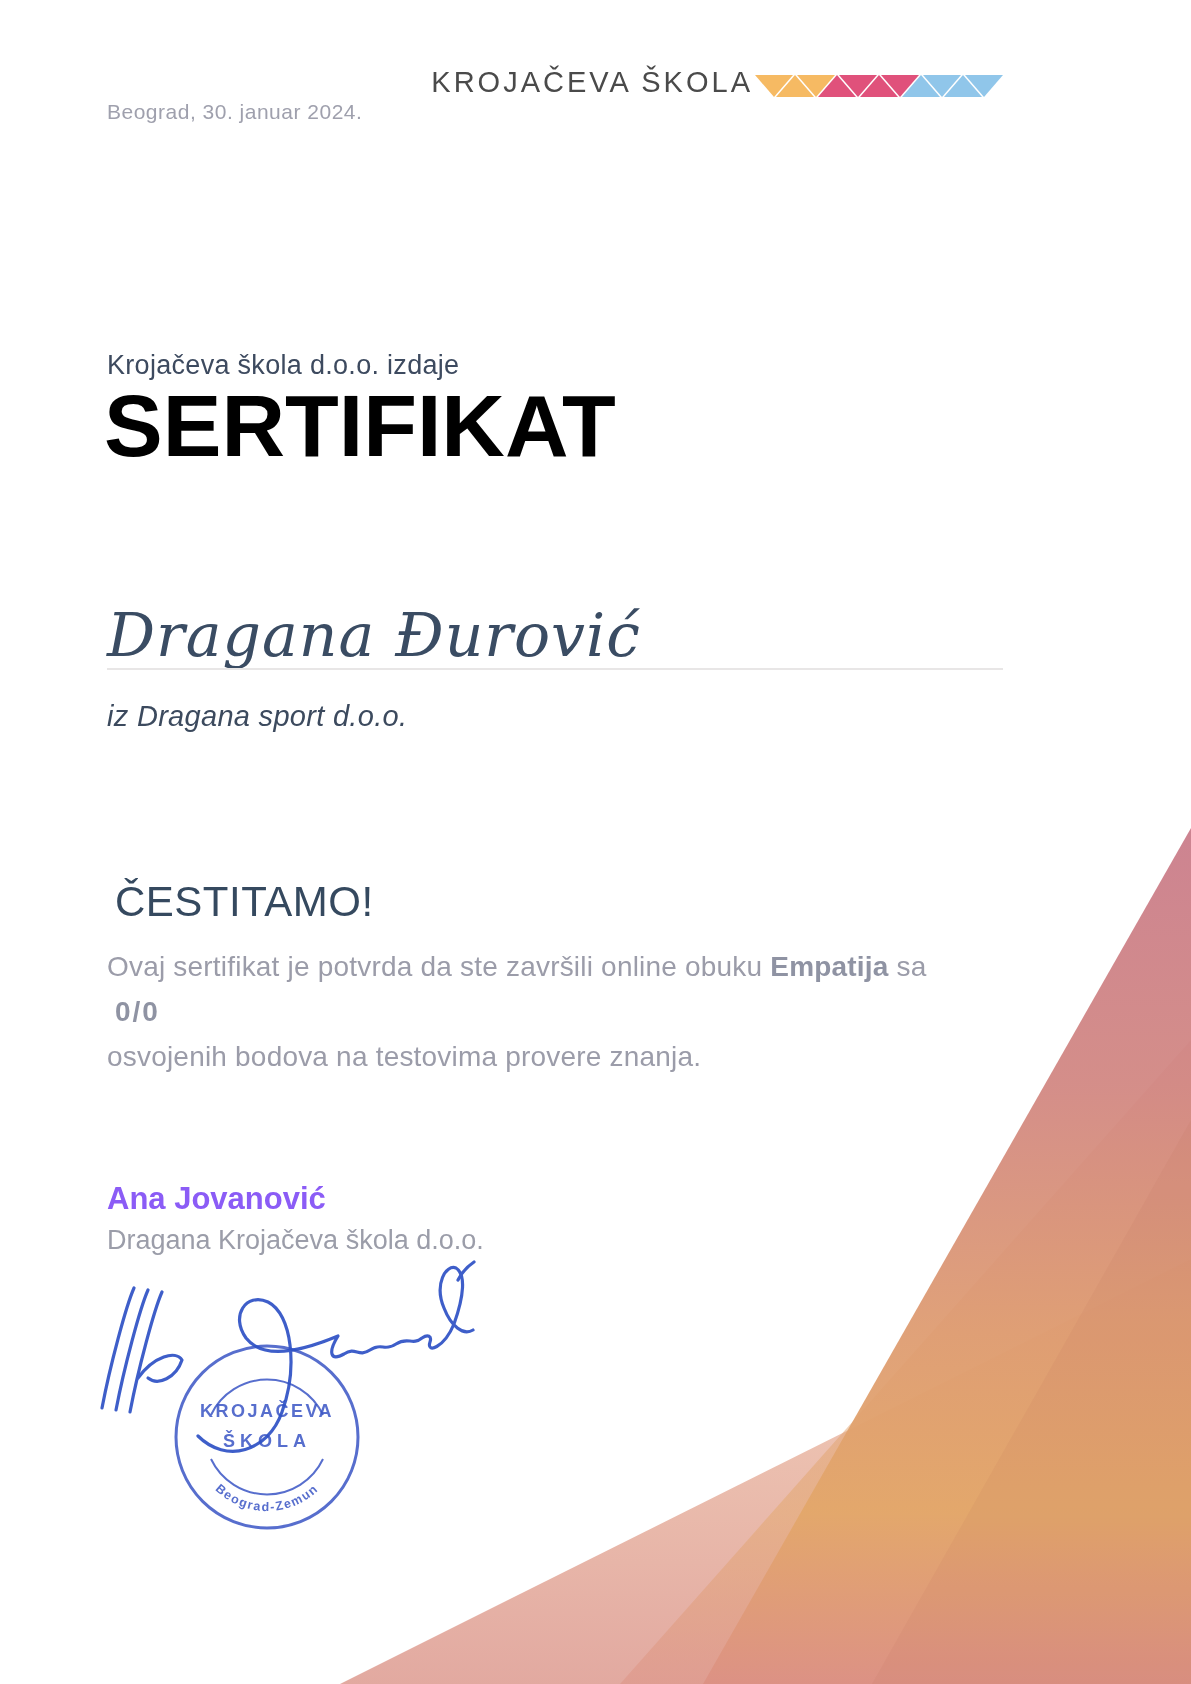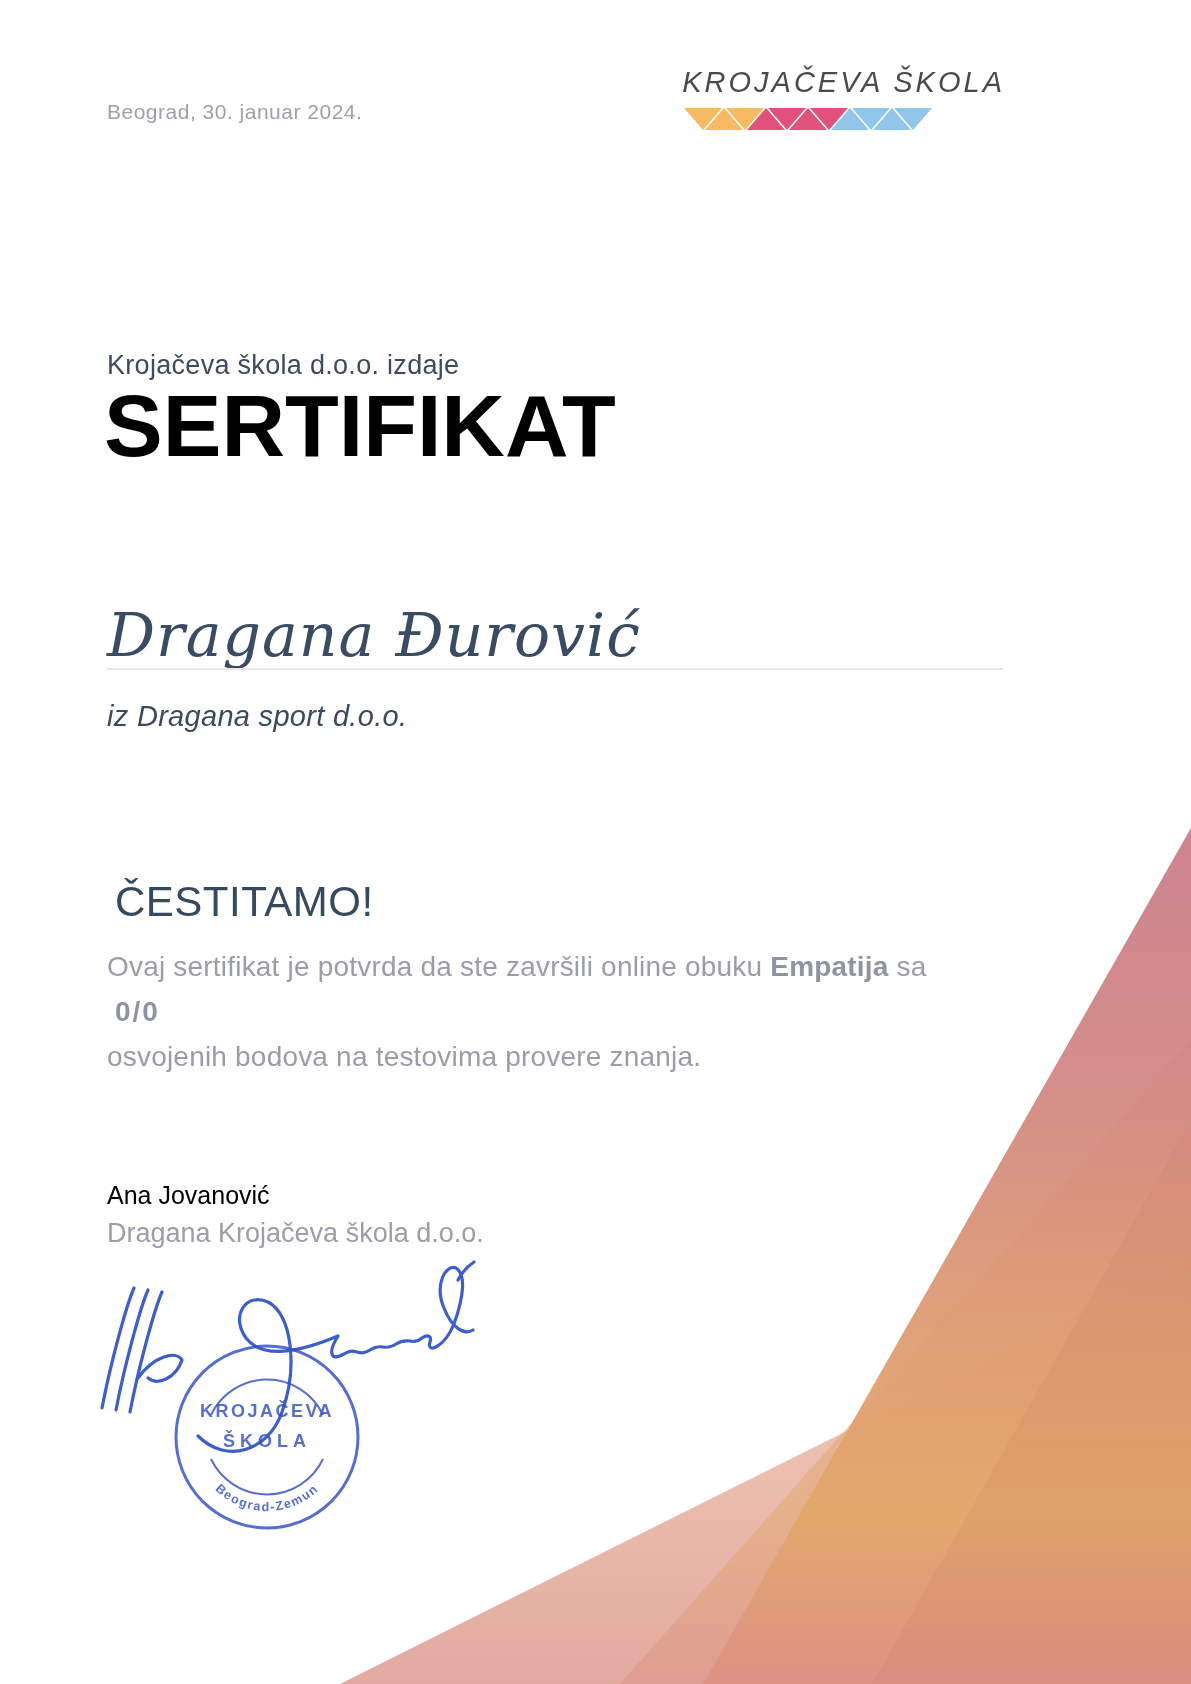--- a/index.html
+++ b/index.html
@@ -12,21 +12,21 @@
   }
   .bg-shape{position:absolute;left:0;top:0;width:1191px;height:1684px;z-index:0;pointer-events:none;}
   .content{position:absolute;inset:0;z-index:1;}
 
   .date{
     position:absolute;left:107px;top:100px;
     font-size:21px;color:#9FA0AD;letter-spacing:.5px;
   }
   .logo{
     position:absolute;top:66px;right:186px;
-    display:flex;flex-direction:column;align-items:flex-start;font-style:italic;
+    display:flex;flex-direction:row;align-items:flex-start;
   }
   .logo-text{
     font-size:29px;color:#4A4A4A;letter-spacing:3px;font-weight:400;
     white-space:nowrap;
   }
   .bunting{width:252px;height:24px;margin-top:8px;}
 
   .issuer{
     position:absolute;left:107px;top:350px;
     font-size:27px;color:#3D4A5F;letter-spacing:.3px;
@@ -53,21 +53,21 @@
     position:absolute;left:107px;top:870px;margin:8px;
     font-size:42px;font-weight:400;color:#35495F;letter-spacing:.5px;
   }
   .body{
     position:absolute;left:107px;top:945px;margin:0;width:880px;
     font-size:28px;color:#9B9CA9;line-height:1.6;letter-spacing:.2px;
   }
   .body strong{font-weight:700;color:#8F93A3;}
   .body .score{margin-left:8px;letter-spacing:2px;}
   .signer{position:absolute;left:107px;top:1180px;}
-  .signer-name{font-size:25px;color:#000000;line-height:1.2;}
+  .signer-name{font-size:31px;color:#8b5cf6;line-height:1.2;font-weight:bold;}
   .signer-title{font-size:27px;color:#9B9DA9;margin-top:8px;}
   .sig{position:absolute;left:80px;top:1250px;width:400px;height:300px;}
 
   .stamp-text{
     font-family:"Liberation Sans",sans-serif;
     fill:#3A55C5;font-weight:700;
   }
 </style>
 </head>
 <body>

